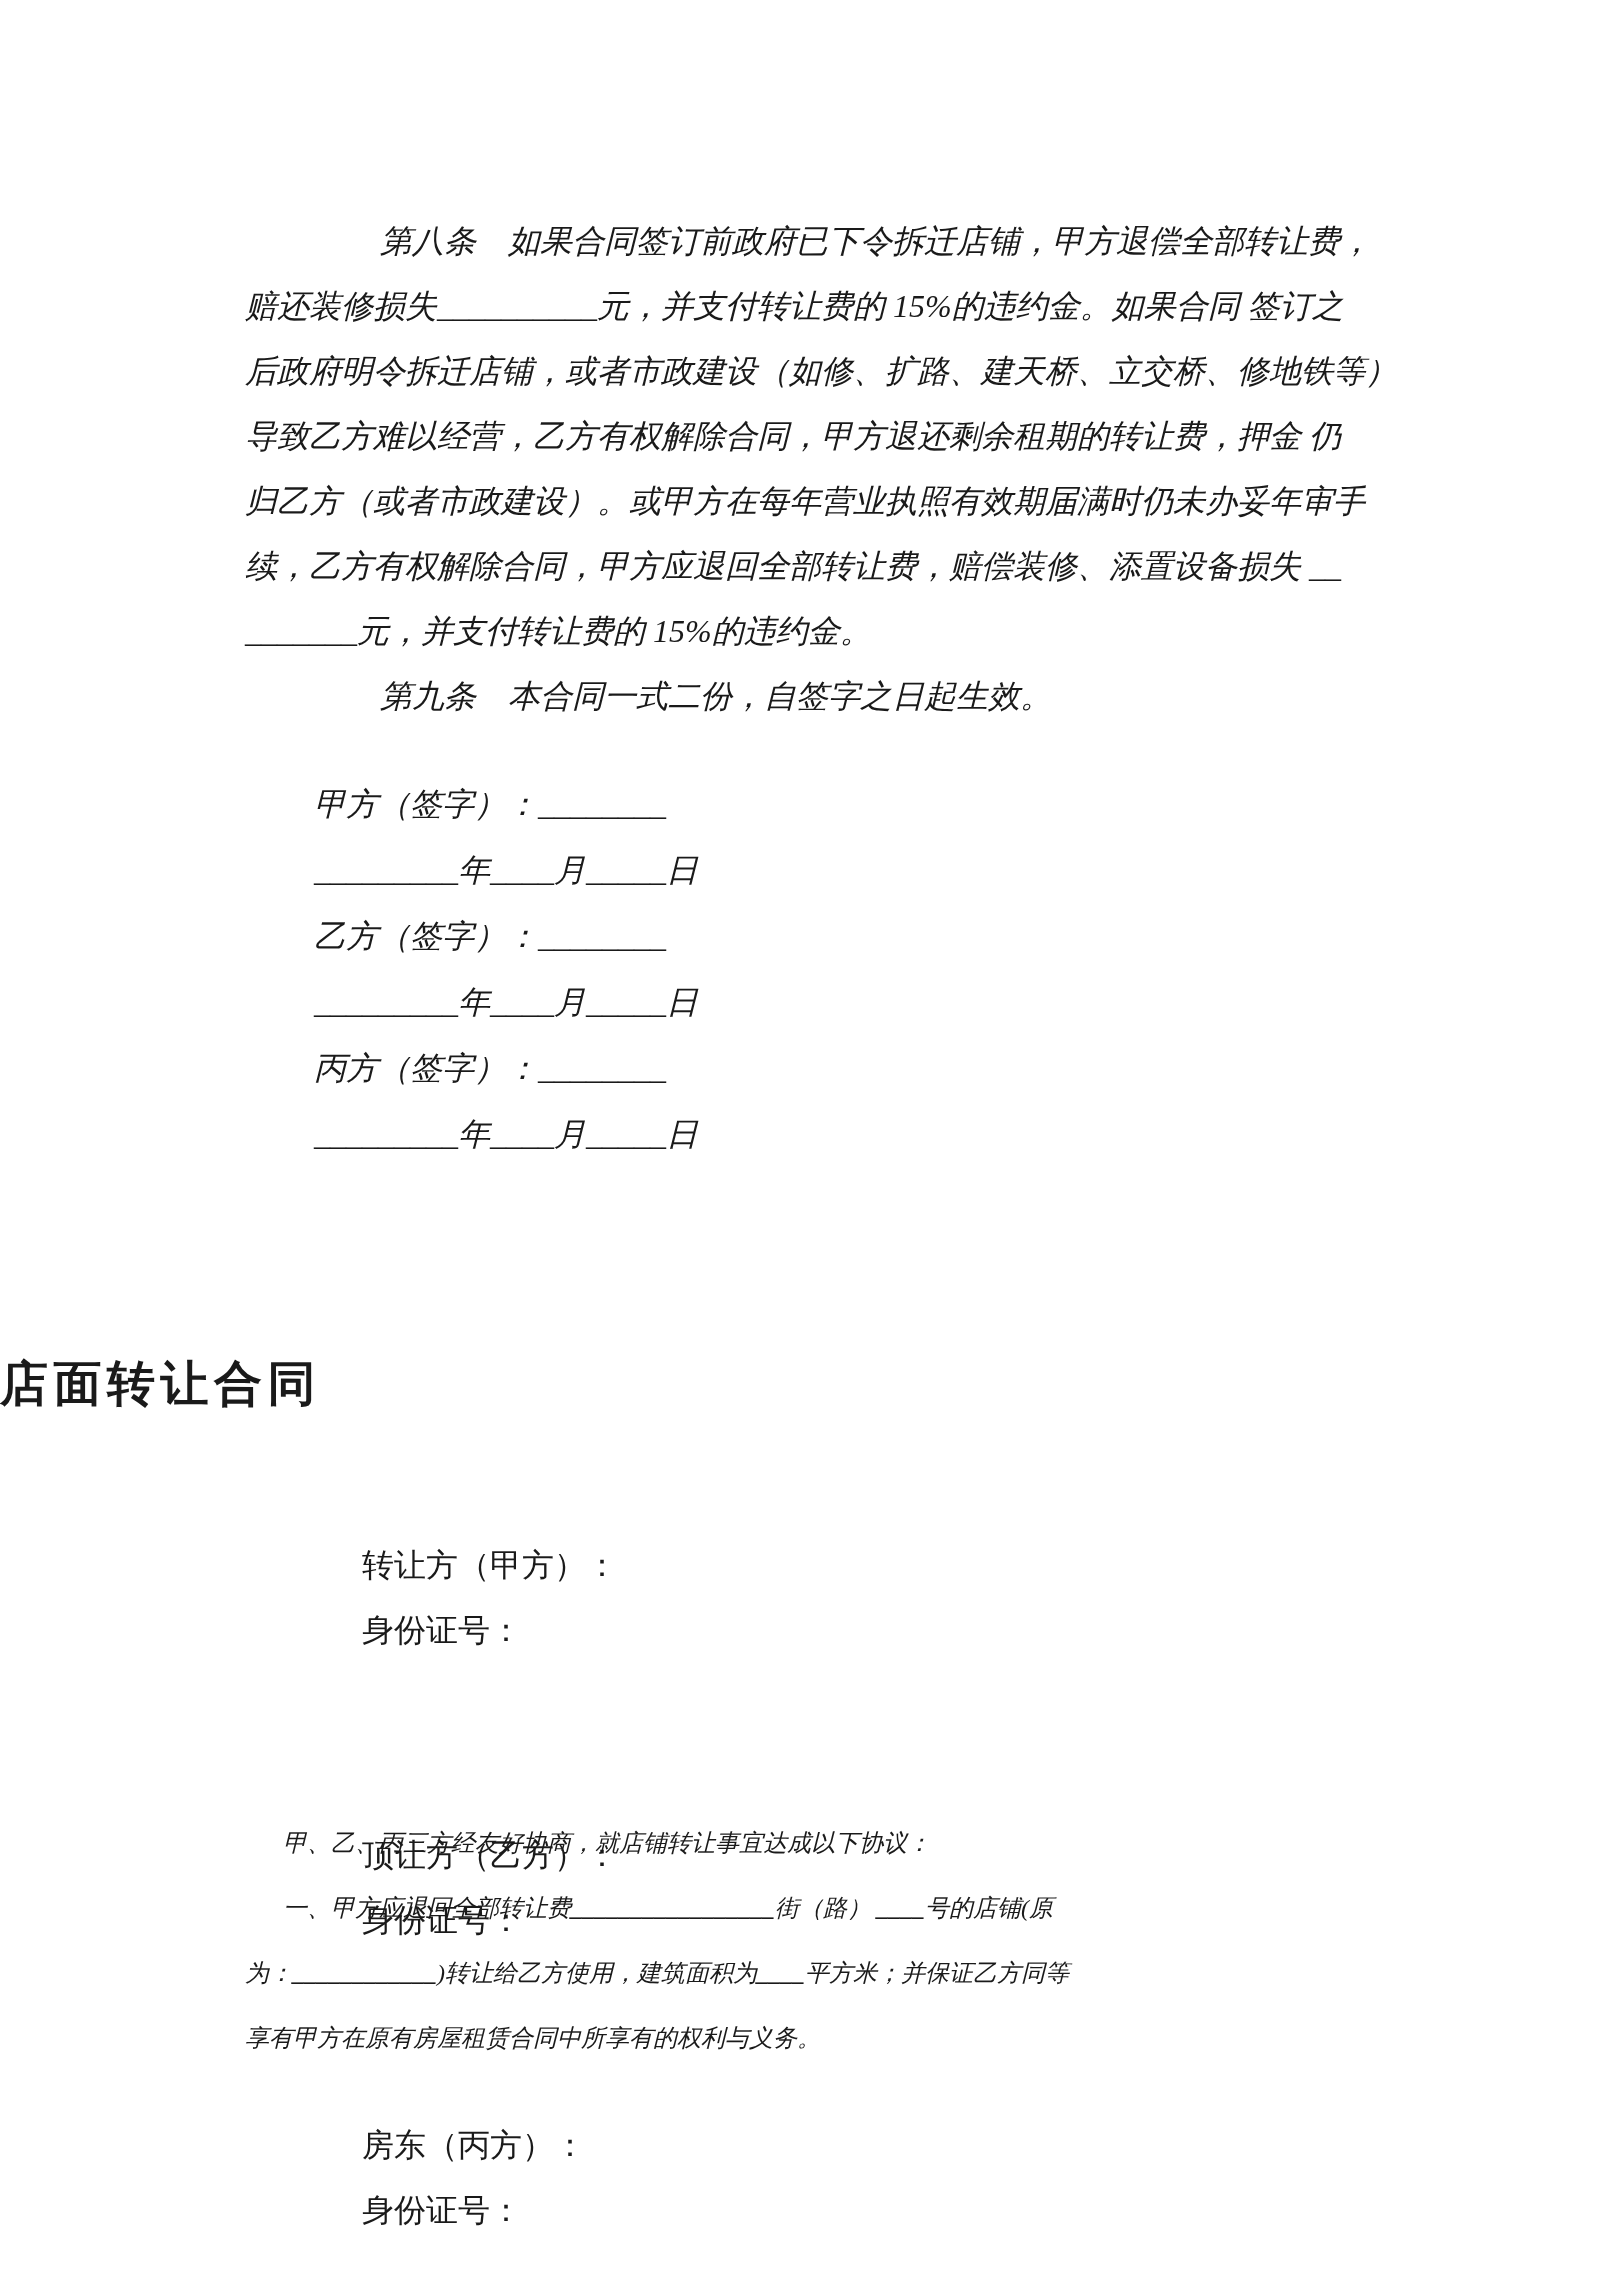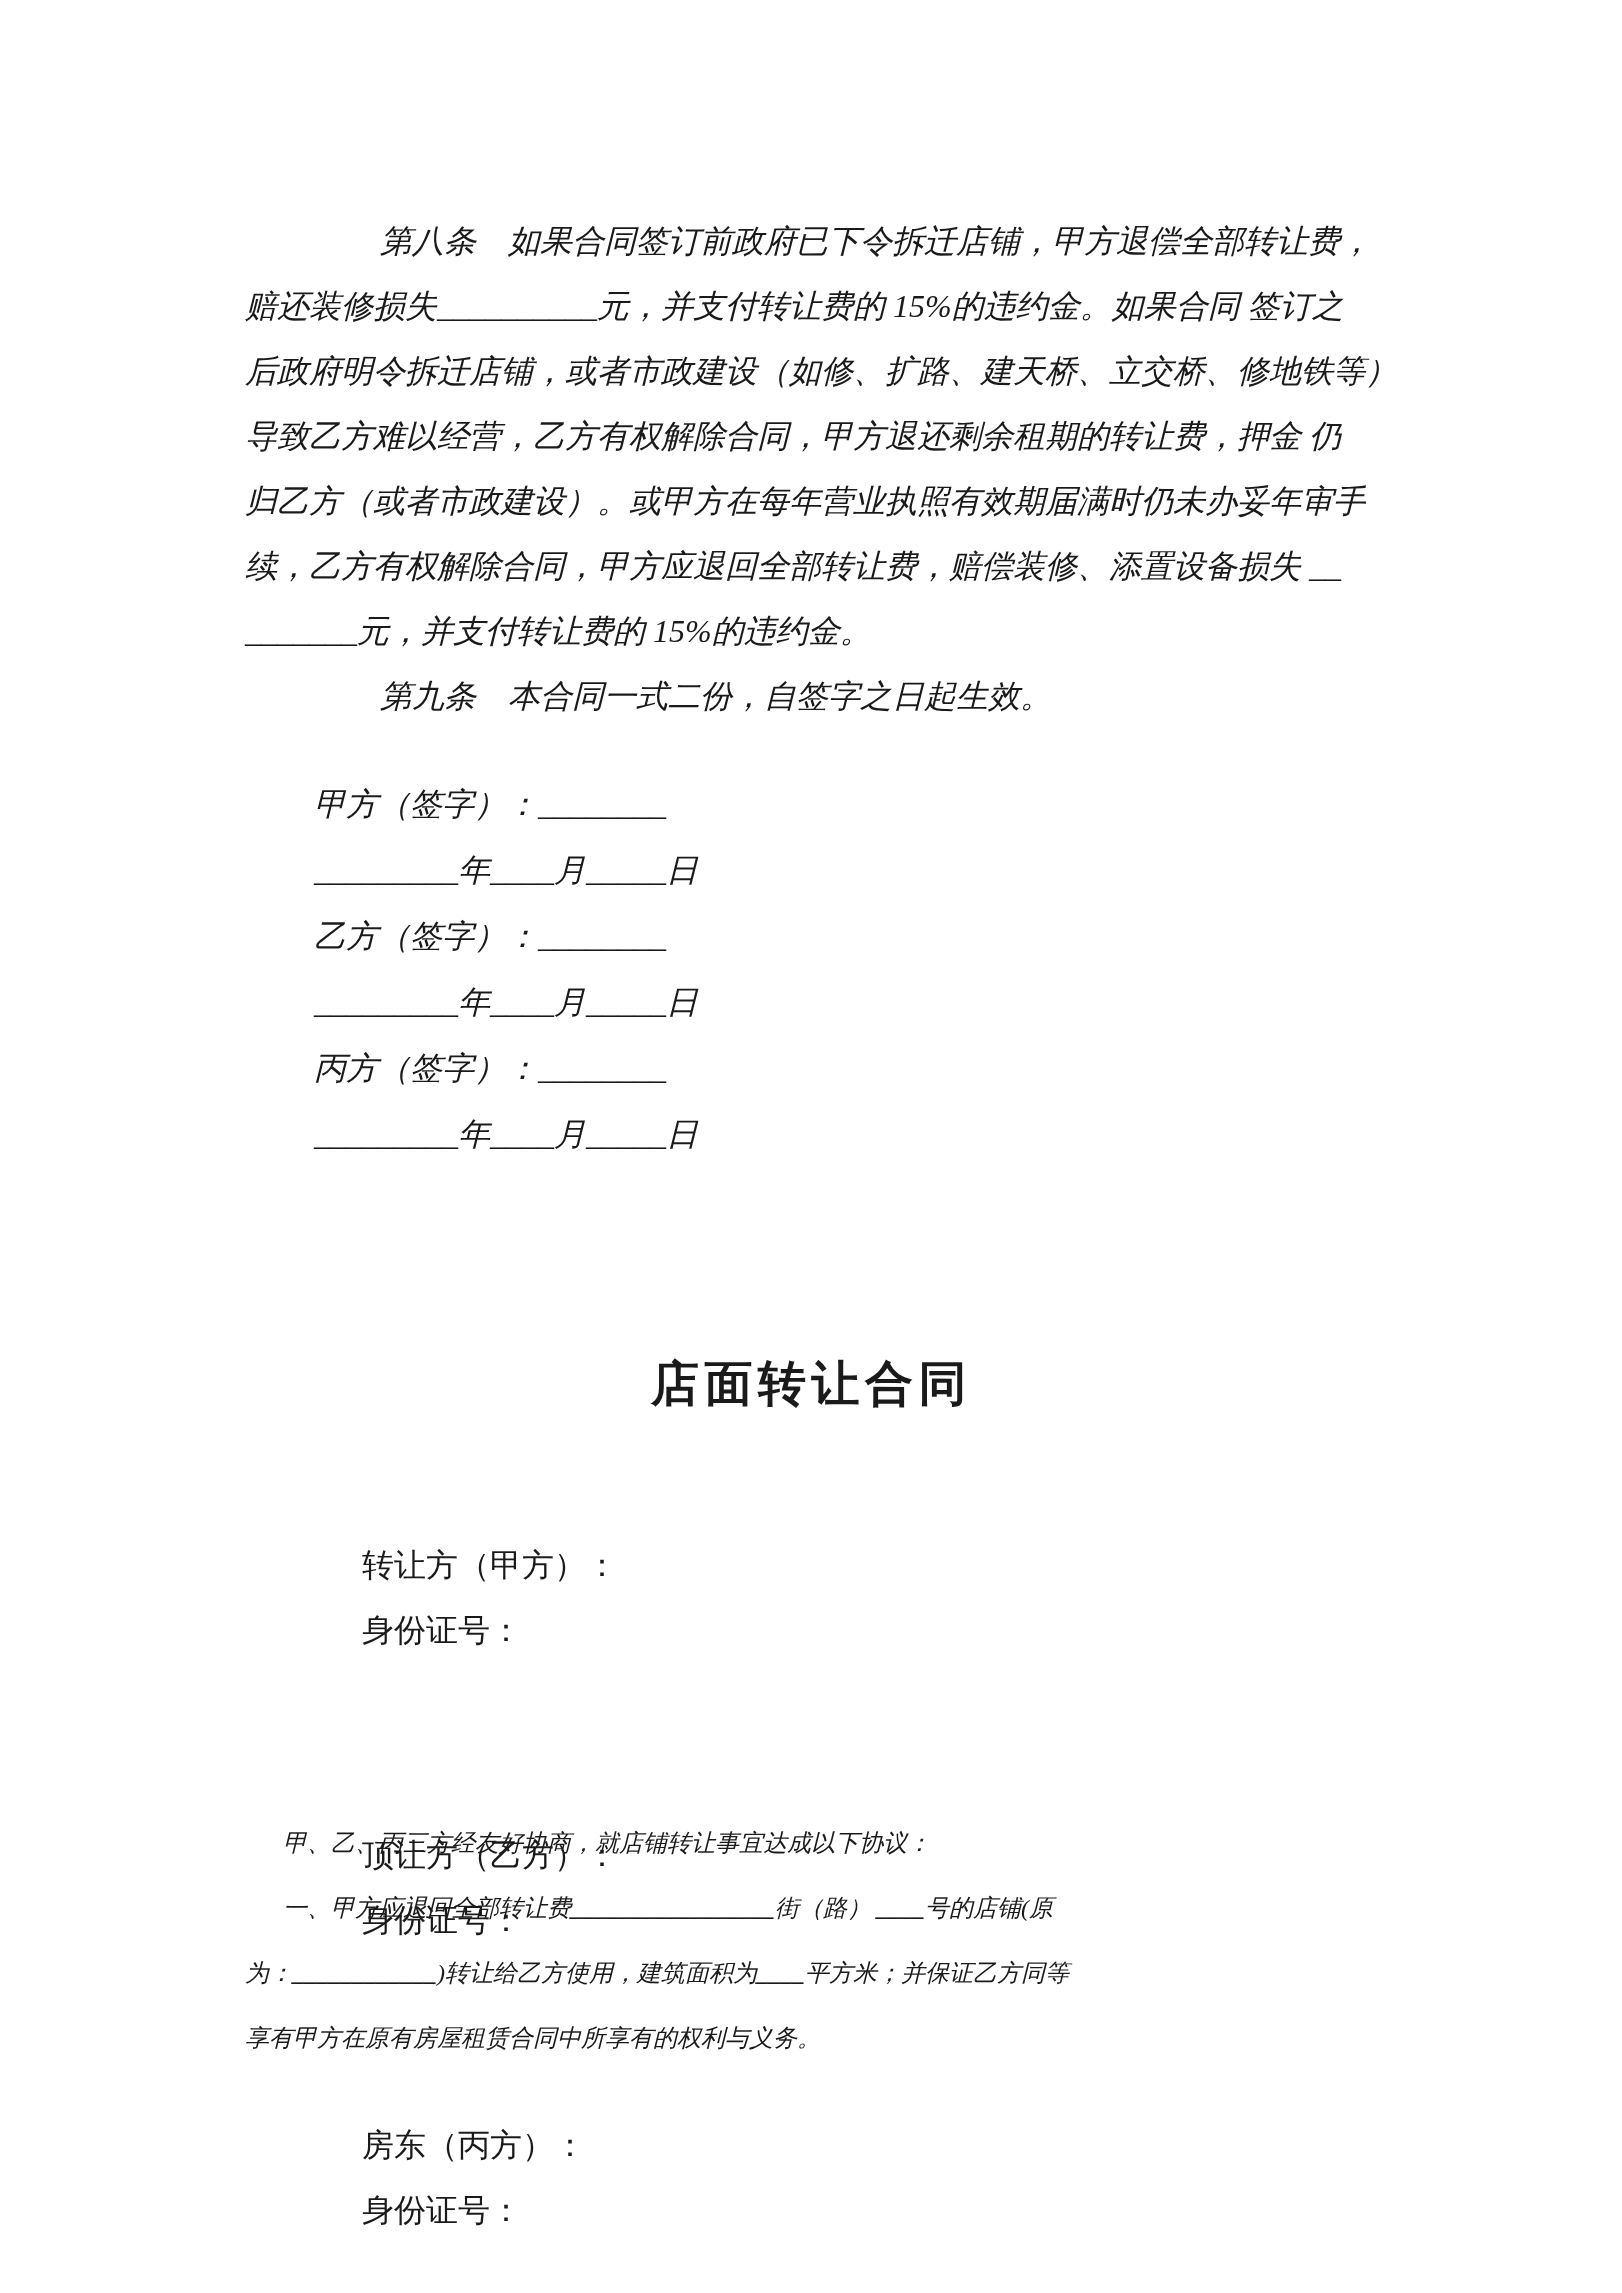--- a/index.html
+++ b/index.html
@@ -25,21 +25,20 @@
 
   
   #signature {
     top:771px; left:314px;
     font-size:32px; line-height:66px;
   }
 
   
   #title {
     top:1356px; left:0; width:1623px;
-    text-align:center;
     font-size:48px; font-weight:700;
     letter-spacing:5.5px;
     line-height:55px;
   }
 
   
   #parties { top:1468px; left:314px; font-size:32px; line-height:65px; }
   .party-row { margin-bottom:30px; white-space:pre; }
   .party-label { display:inline-block; width:379px; }
 

